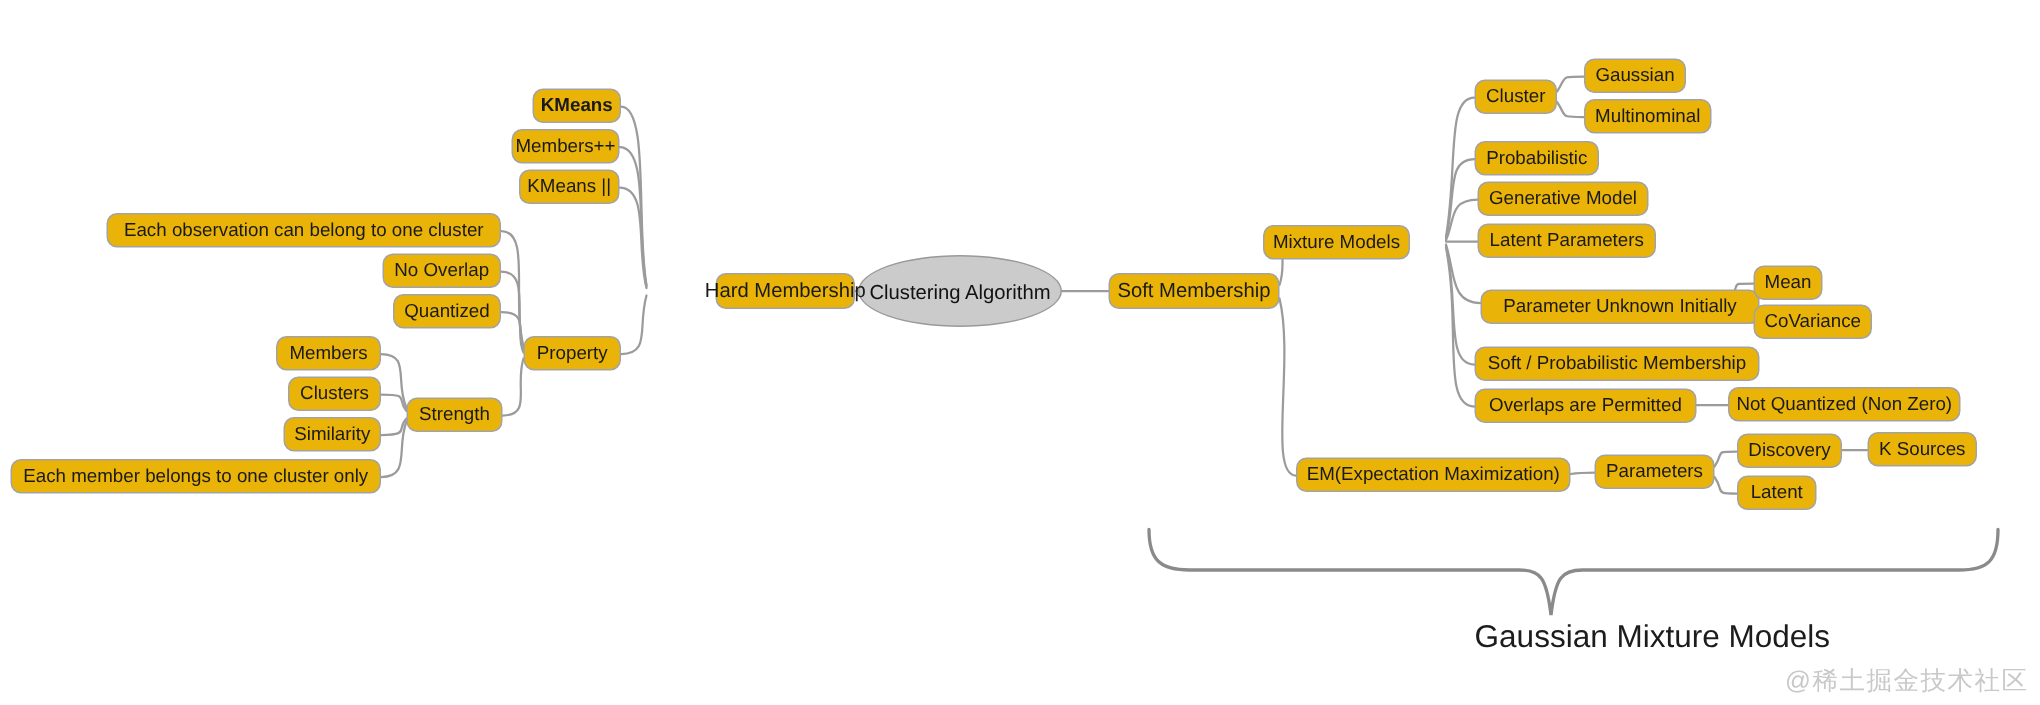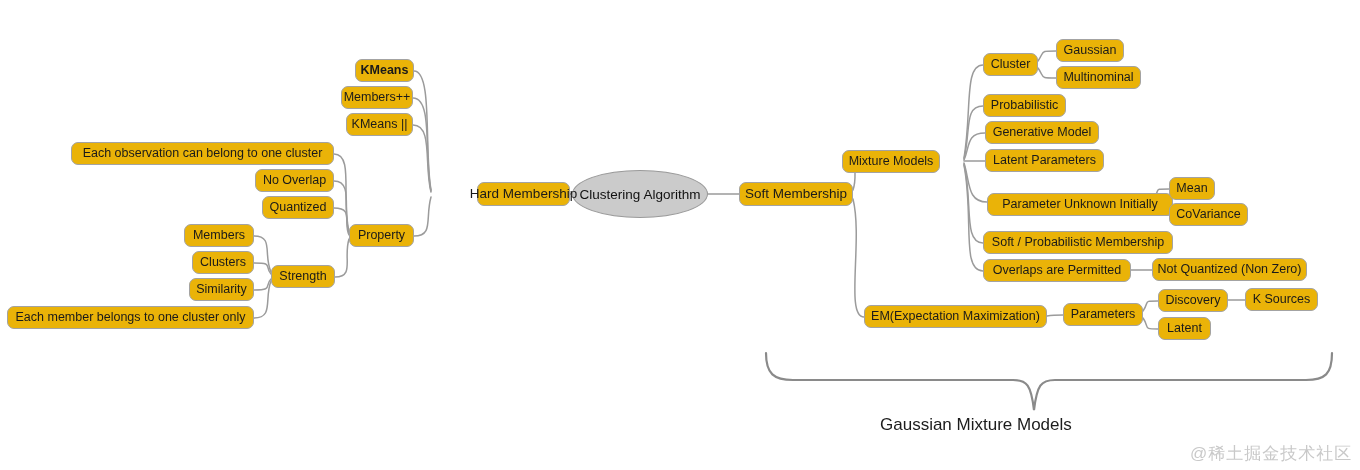--- a/index.html
+++ b/index.html
@@ -53,21 +53,21 @@
   #n-overlaps    {left:983px;top:259px;width:148px;}
   #n-notquantized{left:1152px;top:258px;width:155px;}
   #n-em          {left:864px;top:305px;width:183px;}
   #n-parameters  {left:1063px;top:303px;width:80px;}
   #n-discovery   {left:1158px;top:289px;width:70px;}
   #n-ksources    {left:1245px;top:288px;width:73px;}
   #n-latent      {left:1158px;top:317px;width:53px;}
   
   #caption{
     position:absolute;left:880px;top:412px;width:340px;z-index:2;
-    text-align:left;color:#1c1c1c;font-size:17px;line-height:26px;
+    text-align:right;color:#1c1c1c;font-size:21px;line-height:26px;
   }
   #watermark{
     position:absolute;left:1190px;top:442px;z-index:2;
     color:#c9c9c9;font-size:17px;letter-spacing:1px;
   }
 </style>
 </head>
 <body>
 
 <div id="canvas">

